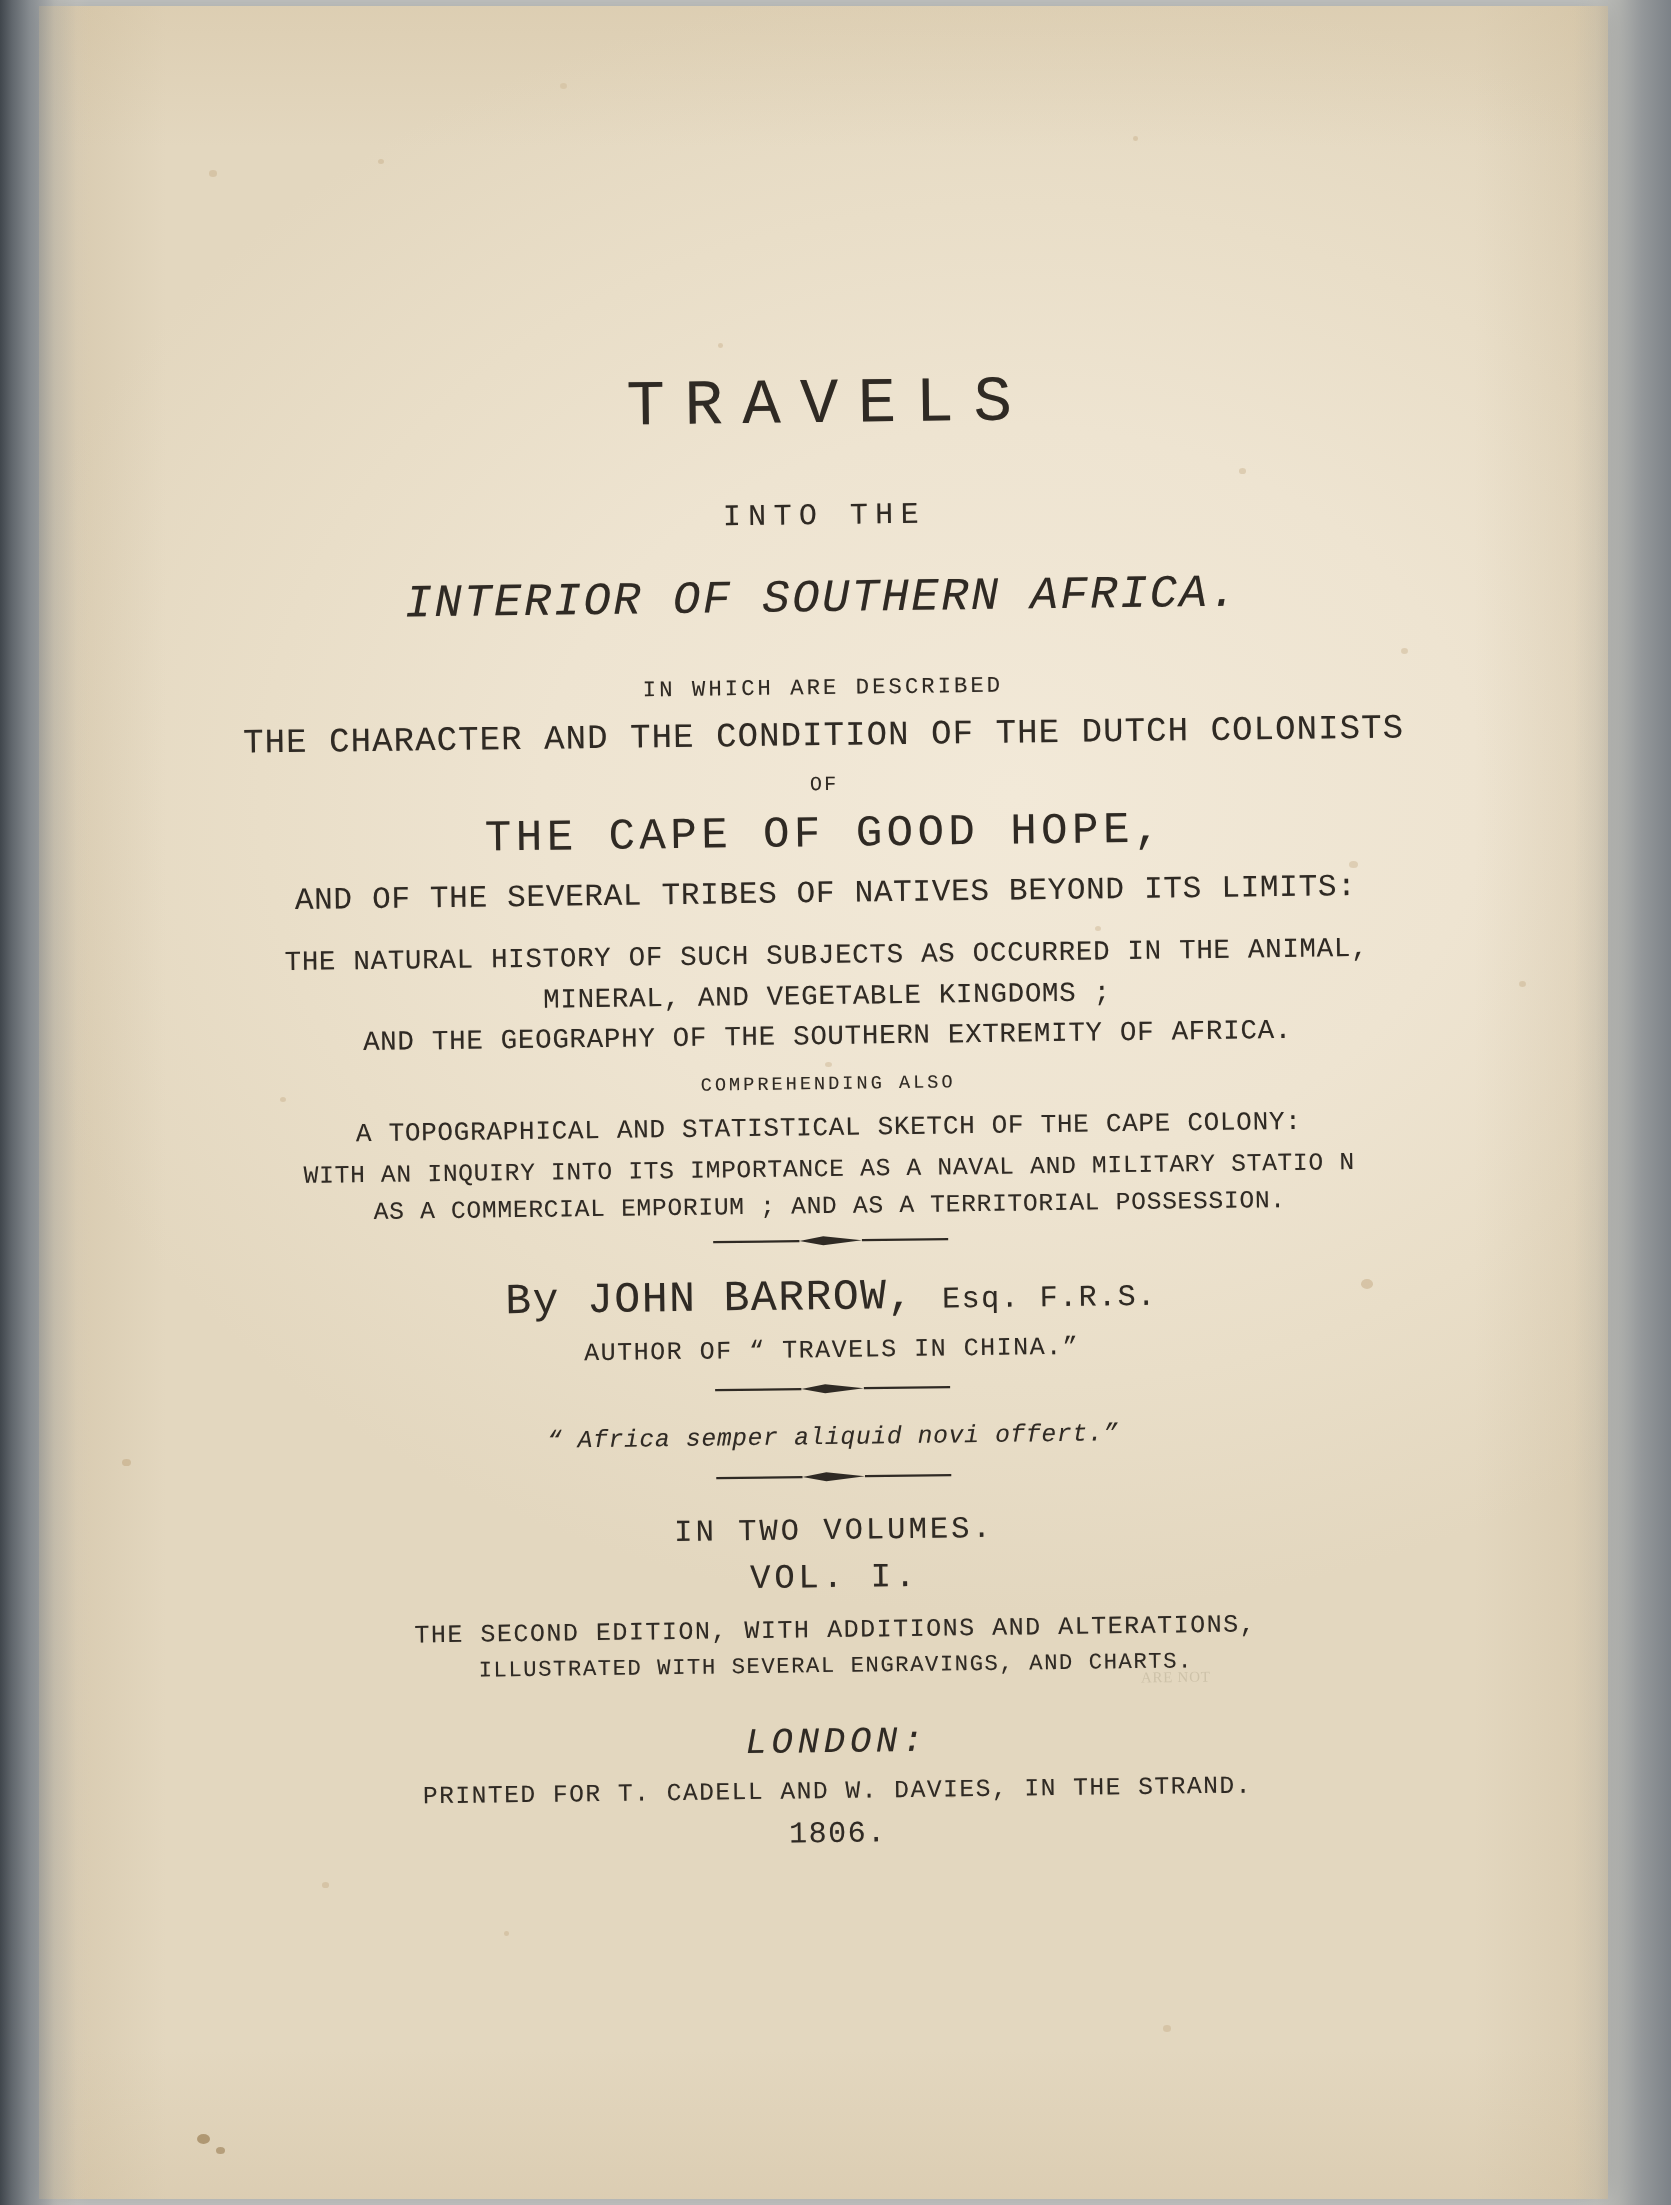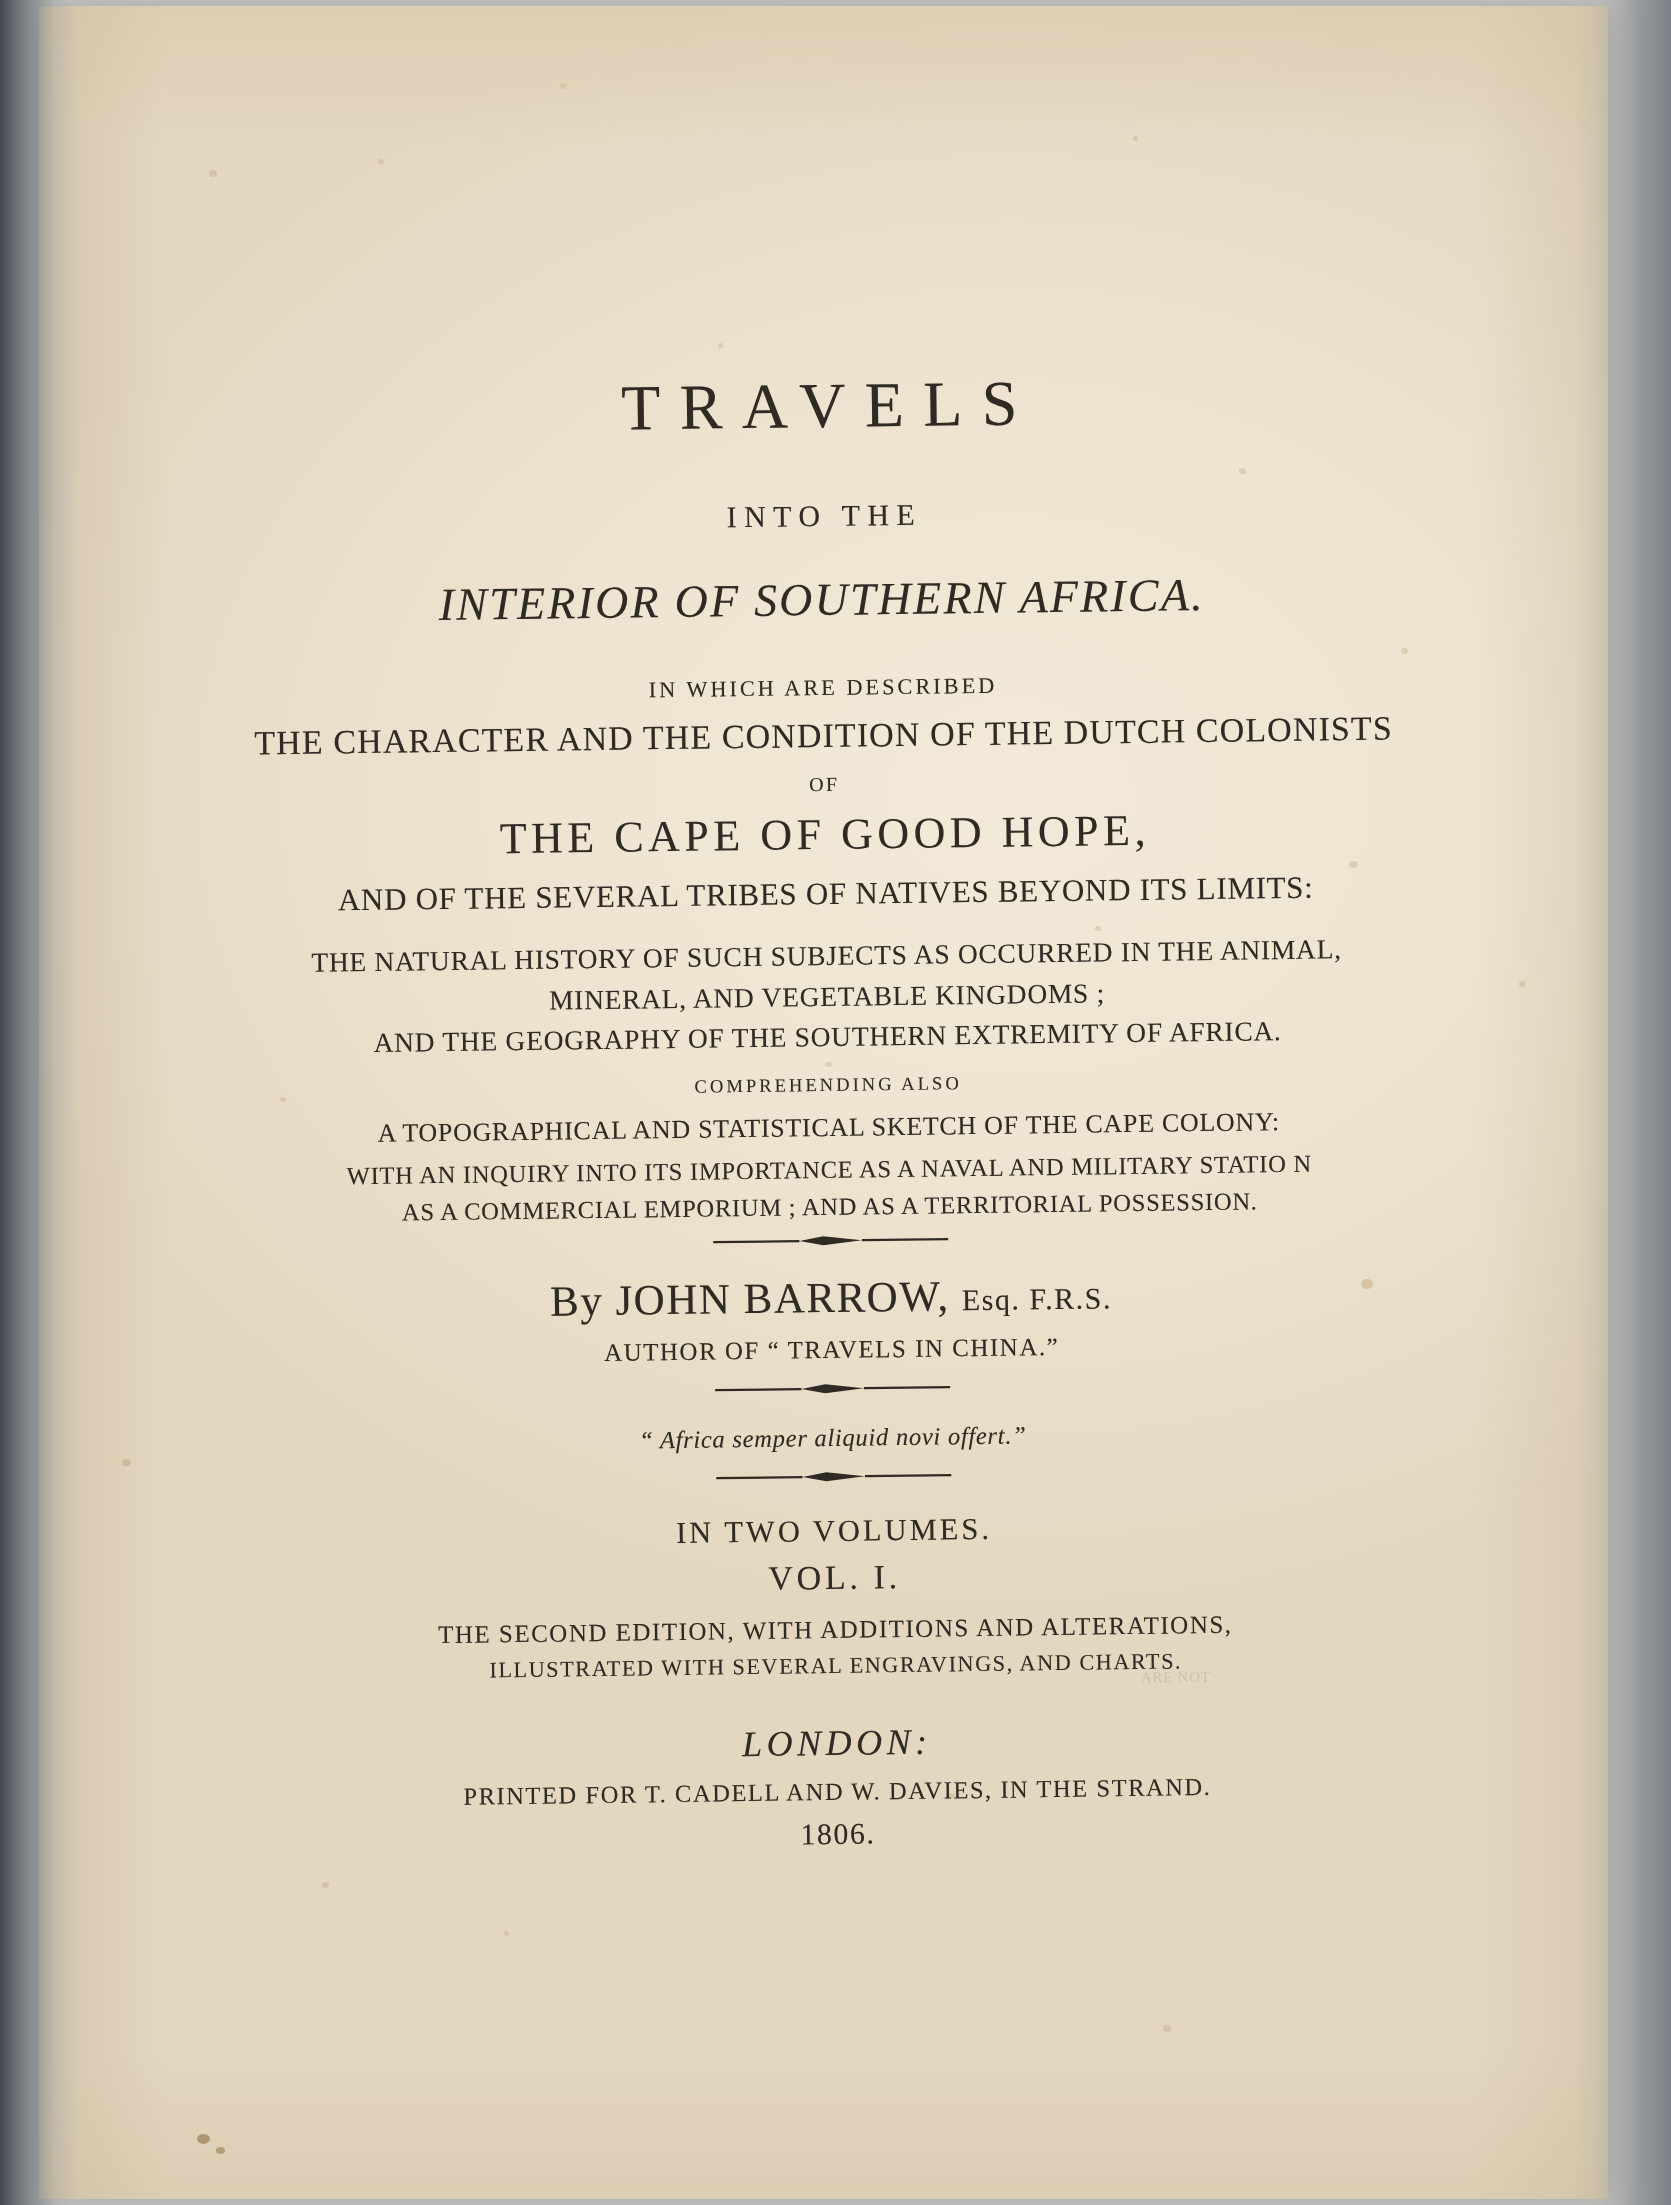--- a/index.html
+++ b/index.html
@@ -106,20 +106,21 @@
   
   #title-block {
     position: absolute;
     left: 0;
     top: 0;
     width: 1569px;
     height: 1809px;
     z-index: 3;
     color: #2a2622;
     text-align: center;
+    font-family: Liberation Mono, monospace;
   }
 
   .ln {
     position: absolute;
     left: 0;
     width: 1569px;
     text-align: center;
     white-space: nowrap;
     color: #2f2a24;
     text-shadow: 0 0 0.7px rgba(60,48,34,0.30);

